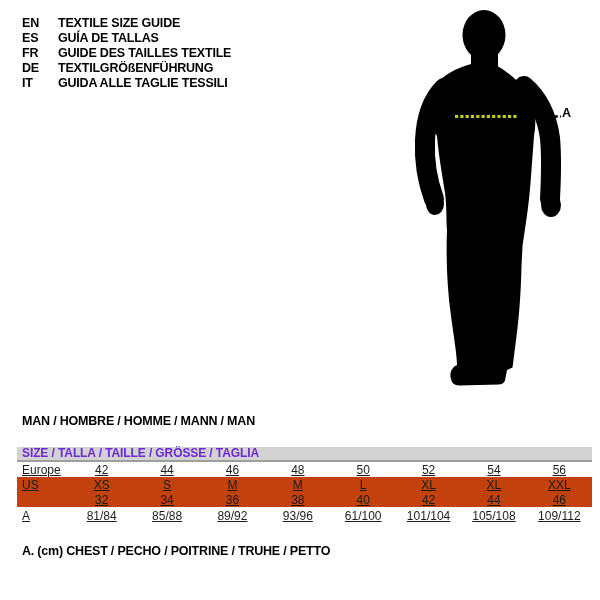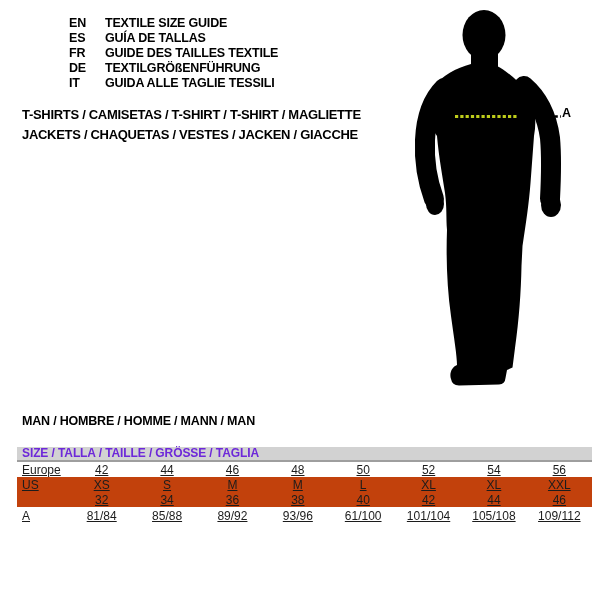--- a/index.html
+++ b/index.html
@@ -2,21 +2,21 @@
 <html><head>
 <meta charset="utf-8">
 <style>
   html,body{margin:0;padding:0;background:#fff;}
   .canvas{position:relative;width:600px;height:600px;background:#ffffff;overflow:hidden;
           font-family:"Liberation Sans",sans-serif;color:#000;}
 
   
   .langlist{position:absolute;left:22px;top:16px;font-weight:bold;font-size:12.5px;
             line-height:15px;letter-spacing:-0.2px;}
-  .langrow{display:flex;margin-left:47px;}
+  .langrow{display:flex;}
   .langcode{width:36px;}
 
   
   .cats{position:absolute;left:22px;top:105px;font-weight:bold;font-size:13px;
         line-height:20px;letter-spacing:-0.3px;}
 
   
   .figwrap{position:absolute;left:408px;top:8px;width:160px;height:382px;}
   .alabel{position:absolute;left:562px;top:106px;font-size:12.5px;font-weight:600;}
 
@@ -60,24 +60,20 @@
     <div class="langrow">
       <span class="langcode">DE</span>
       <span>TEXTILGRÖßENFÜHRUNG</span>
     </div>
     <div class="langrow">
       <span class="langcode">IT</span>
       <span>GUIDA ALLE TAGLIE TESSILI</span>
     </div>
   </div>
 
-  <div class="cats">
-    <div>T-SHIRTS / CAMISETAS / T-SHIRT / T-SHIRT / MAGLIETTE</div>
-    <div>JACKETS / CHAQUETAS / VESTES / JACKEN / GIACCHE</div>
-  </div>
 
   <div class="figwrap">
     <svg width="160" height="382" viewBox="0 0 160 382">
       <g fill="#000000">
         <ellipse cx="76" cy="27" rx="21.5" ry="25"></ellipse>
         <rect x="63" y="40" width="27" height="24"></rect>
         <path d="
           M63,56
           C48,60 34,68 26,78
           C20,85 16,95 15,105
@@ -160,14 +156,15 @@
       <div class="tcell">85/88</div>
       <div class="tcell">89/92</div>
       <div class="tcell">93/96</div>
       <div class="tcell">61/100</div>
       <div class="tcell">101/104</div>
       <div class="tcell">105/108</div>
       <div class="tcell">109/112</div>
     </div>
   </div>
 
+  <div class="footnote">A. (cm) CHEST / PECHO / POITRINE / TRUHE / PETTO</div>
 
 </div>
 
 </body></html>

